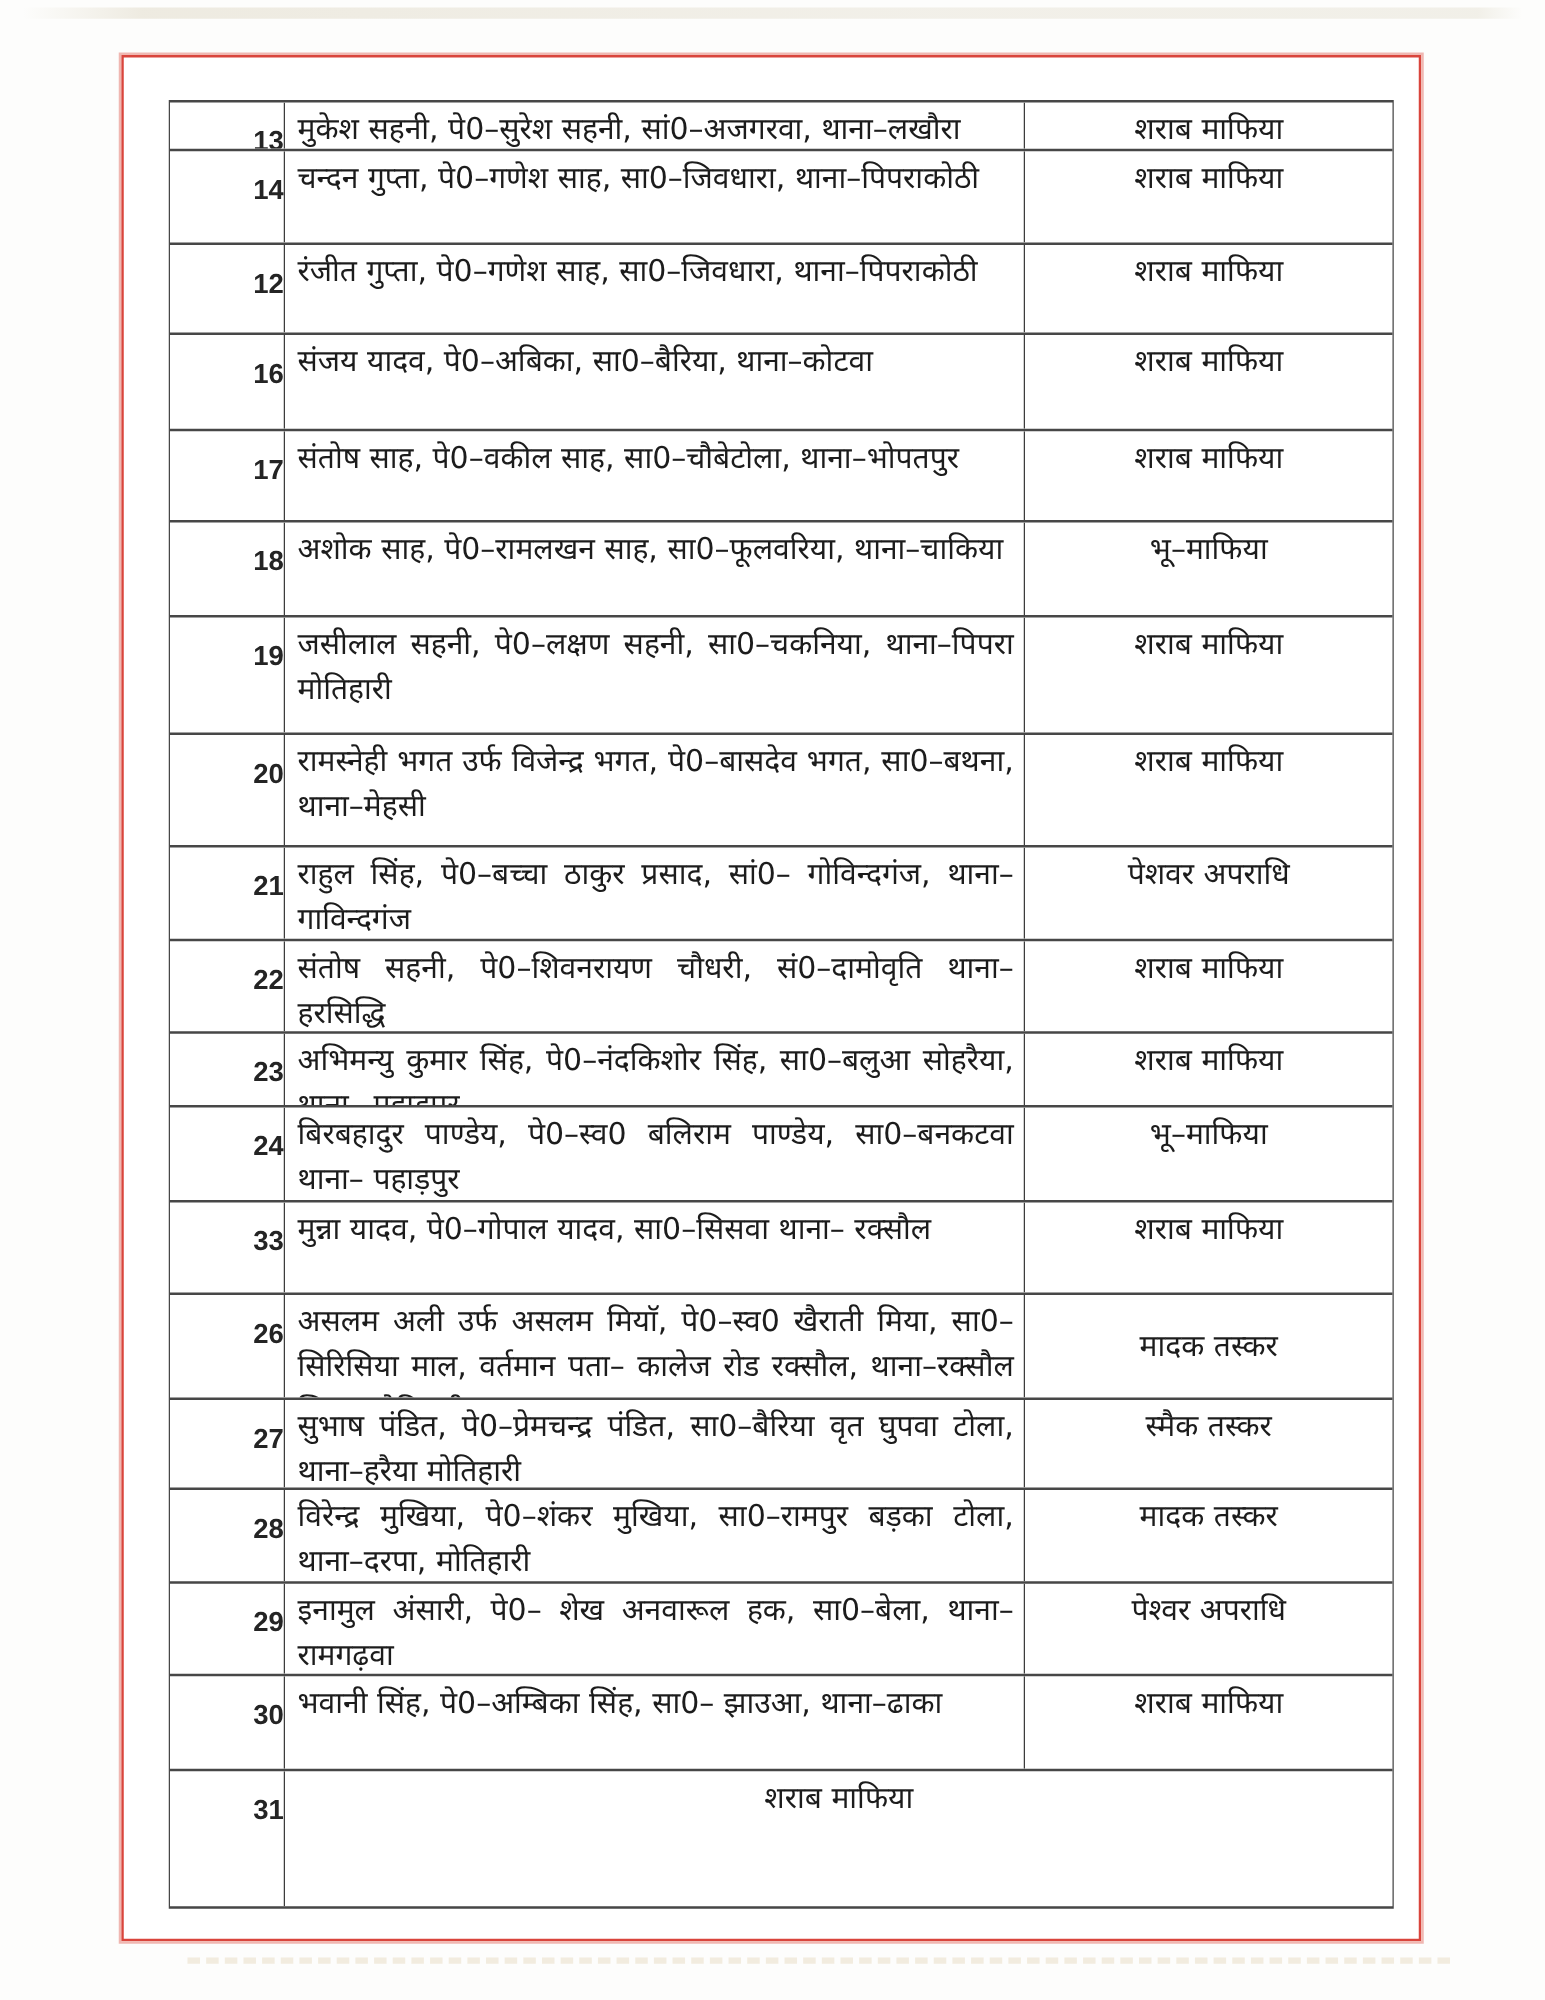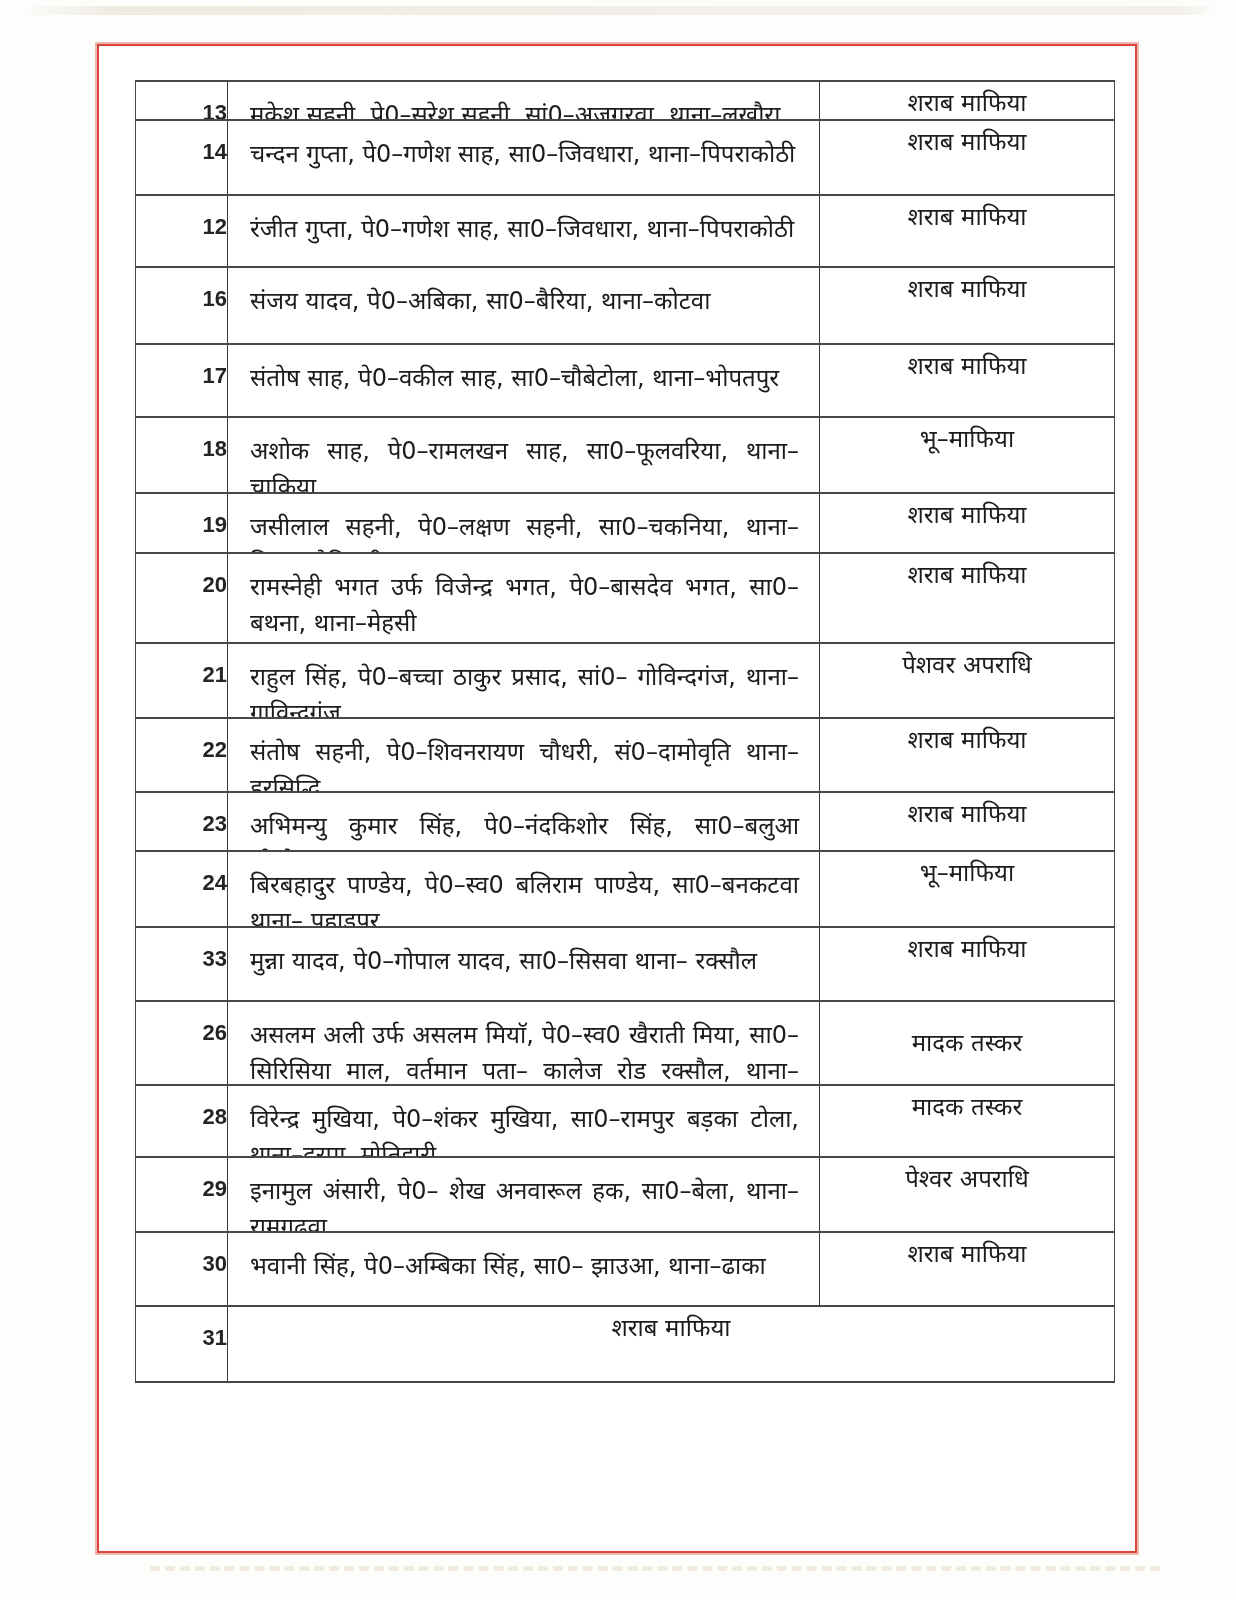--- a/index.html
+++ b/index.html
@@ -48,21 +48,21 @@
   }
   .row{display:flex;overflow:hidden;}
   .row + .row{border-top:2px solid var(--line-dark);}
   
   .row:nth-child(1){height:37px}
   .row:nth-child(2){height:75px}
   .row:nth-child(3){height:72px}
   .row:nth-child(4){height:77px}
   .row:nth-child(5){height:73px}
   .row:nth-child(6){height:76px}
-  .row:nth-child(7){height:60px}
+  .row:nth-child(7){height:94px}
   .row:nth-child(8){height:90px}
   .row:nth-child(9){height:75px}
   .row:nth-child(10){height:74px}
   .row:nth-child(11){height:59px}
   .row:nth-child(12){height:76px}
   .row:nth-child(13){height:74px}
   .row:nth-child(14){height:84px}
   .row:nth-child(15){height:72px}
   .row:nth-child(16){height:75px}
   .row:nth-child(17){height:74px}
@@ -76,21 +76,21 @@
     font-family:"Liberation Sans","DejaVu Sans",sans-serif;
     font-weight:bold;font-size:22px;
     padding-top:18px;color:#242424;
   }
   .detail{
     width:592px;flex:0 0 592px;
     border-right:1px solid var(--line-mid);
     padding:2px 0 0 0;
   }
   .detail p{
-    margin:12px;padding:1px 8px 0 10px;
+    margin:0;padding:1px 8px 0 10px;
     font-size:24px;line-height:36px;
     text-align:justify;text-align-last:left;
     color:var(--text);
   }
   .cat{
     flex:1 1 auto;
     text-align:center;
     padding-top:4px;
     font-size:24px;line-height:34px;
     color:var(--text);
@@ -241,20 +241,29 @@
   <div class="row">
     <div class="cell num">26</div>
     <div class="cell detail">
       <p class="detail-text">असलम अली उर्फ असलम मियाॅ, पे0–स्व0 खैराती मिया, सा0–सिरिसिया माल, वर्तमान पता– कालेज रोड रक्सौल, थाना–रक्सौल जिला–मोतिहारी</p>
     </div>
     <div class="cell cat">
       <span class="cat-text">मादक तस्कर</span>
     </div>
   </div>
 
+  <div class="row">
+    <div class="cell num">27</div>
+    <div class="cell detail">
+      <p class="detail-text">सुभाष पंडित, पे0–प्रेमचन्द्र पंडित, सा0–बैरिया वृत घुपवा टोला, थाना–हरैया मोतिहारी</p>
+    </div>
+    <div class="cell cat">
+      <span class="cat-text">स्मैक तस्कर</span>
+    </div>
+  </div>
 
   <div class="row">
     <div class="cell num">28</div>
     <div class="cell detail">
       <p class="detail-text">विरेन्द्र मुखिया, पे0–शंकर मुखिया, सा0–रामपुर बड़का टोला, थाना–दरपा, मोतिहारी</p>
     </div>
     <div class="cell cat">
       <span class="cat-text">मादक तस्कर</span>
     </div>
   </div>

